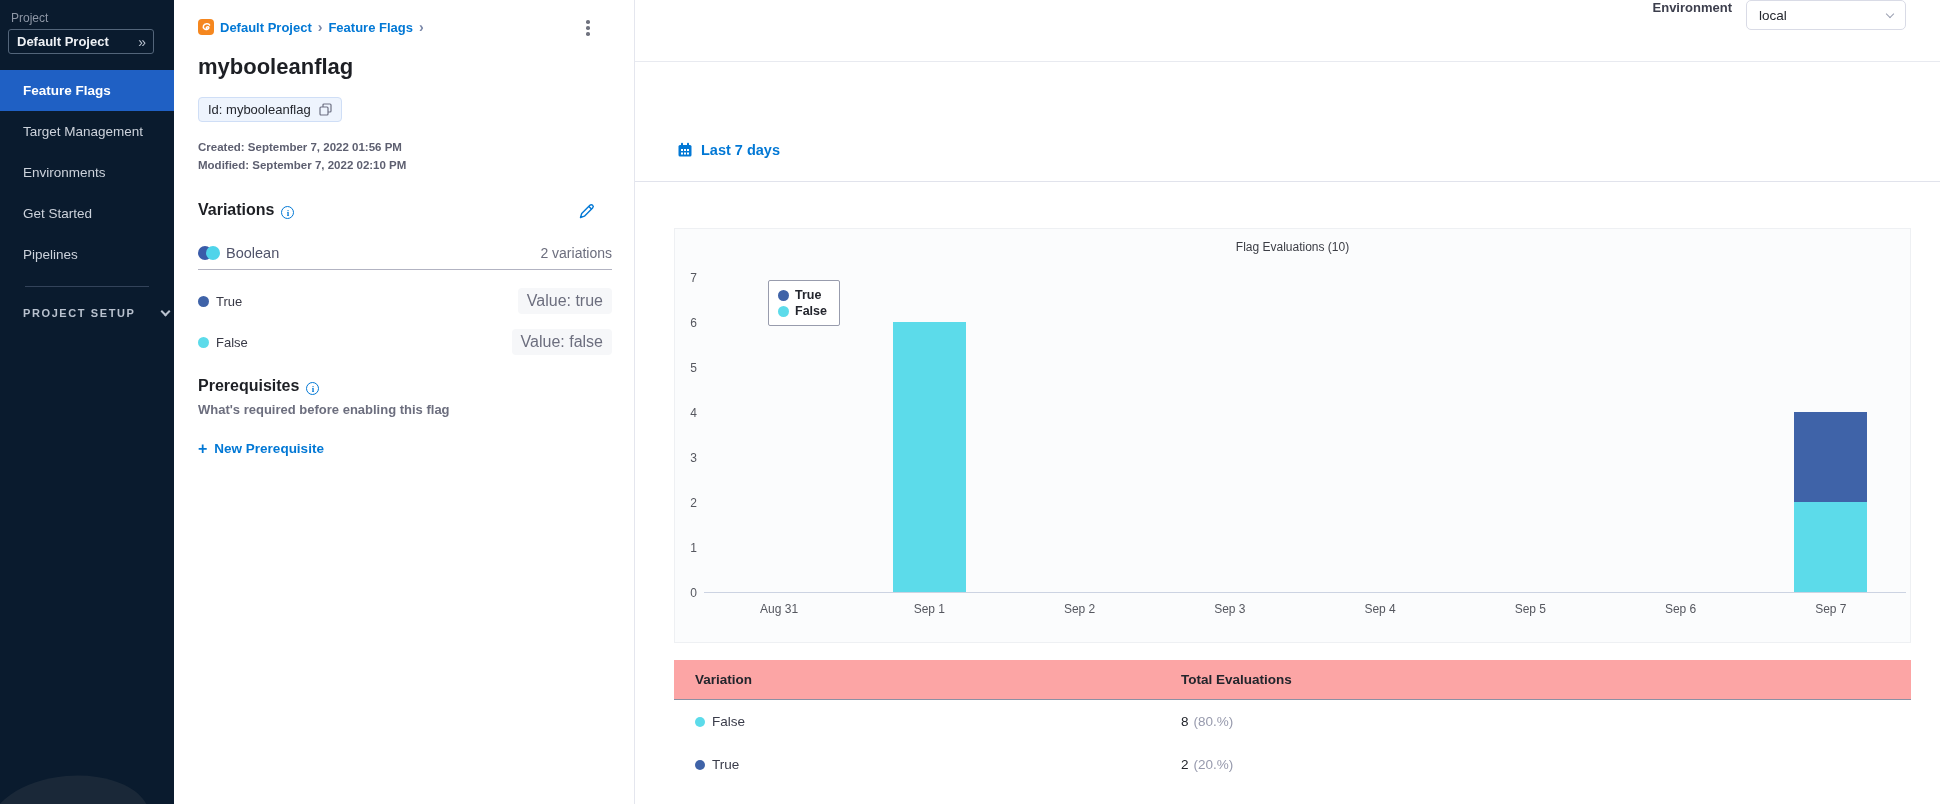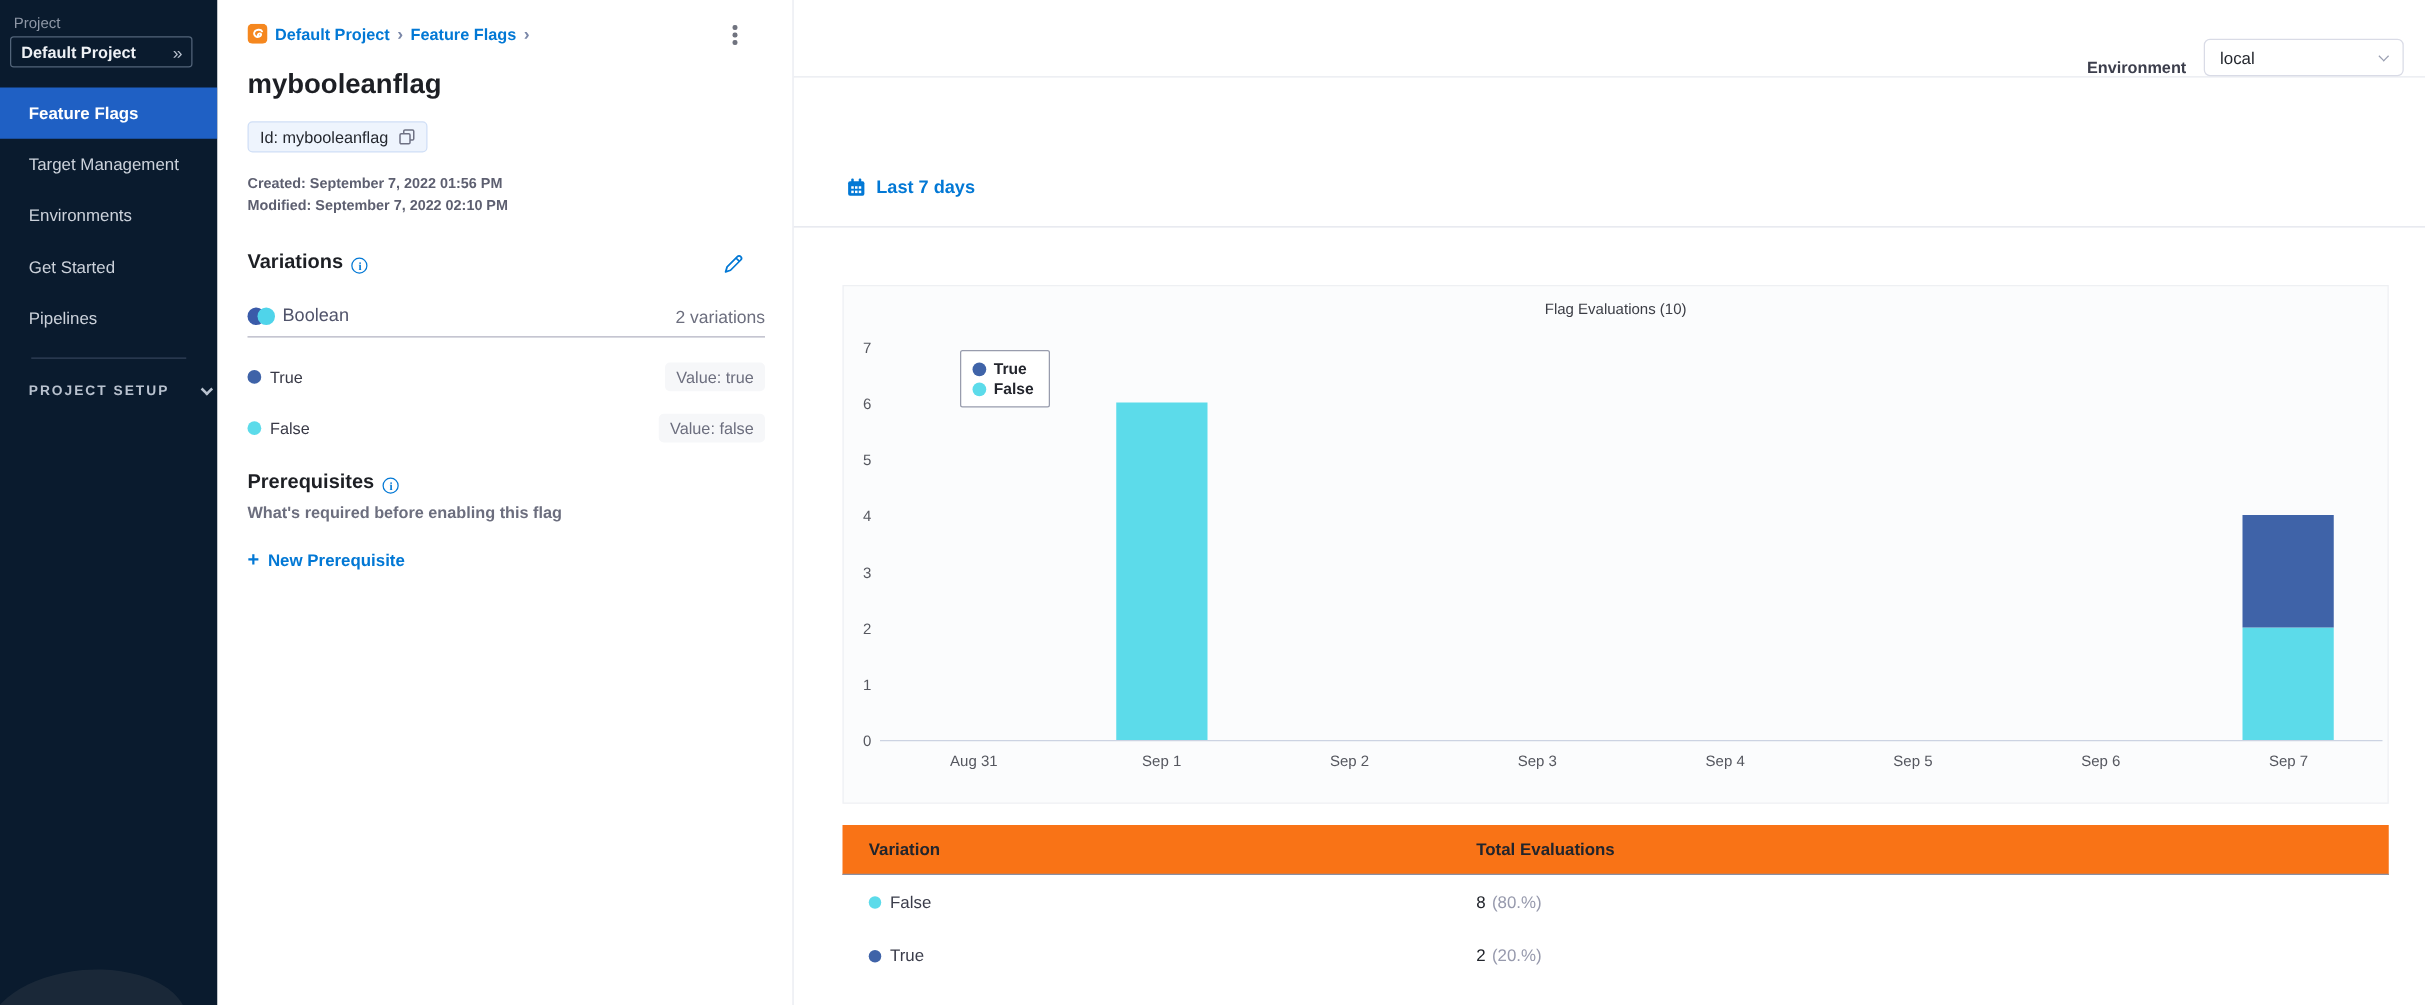--- a/index.html
+++ b/index.html
@@ -47,30 +47,30 @@
   .bool-icon i { position:absolute; top:0; width:14px; height:14px; border-radius:50%; }
   .bool-icon .b1 { left:0; }
   .bool-icon .b2 { left:8px; }
   .bool-label { font-size:14.5px; color:#50536a; }
   .var-count { margin-left:auto; font-size:14px; color:#6c6e7e; }
   .var-divider { position:absolute; left:24px; top:269px; width:414px; height:1px; background:#b2b3c2; }
   .var-rows { position:absolute; left:24px; top:289px; width:414px; }
   .var-row { height:24px; margin-bottom:17px; display:flex; align-items:center; }
   .var-dot { width:11px; height:11px; border-radius:50%; margin-right:7px; }
   .var-name { font-size:13px; color:#383946; }
-  .value-chip { margin-left:auto; background:#f6f7f9; border-radius:4px; padding:4px 9px; font-size:13px; color:#6c6e7e; }
+  .value-chip { margin-left:auto; background:#f6f7f9; border-radius:4px; padding:4px 9px; font-size:16px; color:#6c6e7e; }
   .prereq-desc { position:absolute; left:24px; top:402px; font-size:13px; font-weight:600; color:#6c6e7e; }
   .new-prereq { position:absolute; left:24px; top:441px; display:flex; align-items:center; gap:7px; cursor:pointer; color:#0278d5; }
   .new-prereq .plus { font-size:16px; font-weight:600; line-height:14px; }
   .new-prereq .np-label { font-size:13.5px; font-weight:600; }
 
   
   .content { position:absolute; left:635px; top:0; width:1305px; height:804px; background:#fff; }
   .env-row { position:absolute; left:0; top:0; width:1305px; height:62px; border-bottom:1px solid #e8eaf0;
-      display:flex; align-items:flex-end; justify-content:flex-end; padding-right:17px; }
+      display:flex; align-items:flex-start; justify-content:flex-end; padding-right:34px; }
   .env-label { font-size:13px; font-weight:700; color:#3c3e4c; margin-right:14px; }
   .env-select { width:160px; height:30px; border:1px solid #d9dbe6; border-radius:5px; background:#fff; display:flex; align-items:center;
       padding:0 12px; cursor:pointer; }
   .env-select .env-value { font-size:13.5px; color:#24272e; flex:1; }
   .env-select .chev-sm { width:6px; height:6px; border-right:1.5px solid #9ba0b2; border-bottom:1.5px solid #9ba0b2; transform:rotate(45deg); margin-top:-3px; }
   .tabs-row { position:absolute; left:0; top:62px; width:1305px; height:56px; border-bottom:1px solid #e1e3ec;
       display:flex; align-items:center; padding-left:28px; gap:10px; }
   .tab { position:relative; height:56px; display:flex; align-items:center; padding:0 13px; font-size:14.5px; color:#51536a; cursor:pointer; }
   .tab.active { color:#1d1f24; font-weight:700; }
   .tab.active::after { content:''; position:absolute; left:0; bottom:0; width:100%; height:3px; background:#0278d5; border-radius:2px 2px 0 0; }
@@ -86,21 +86,21 @@
   .legend-item { display:flex; align-items:center; gap:6px; height:16px; }
   .legend-dot { width:11px; height:11px; border-radius:50%; }
   .legend-name { font-size:12.5px; font-weight:700; color:#23252d; }
   .plot { position:absolute; left:29px; top:49px; width:1202px; height:315px; border-bottom:1px solid #ccd3e2; }
   .bar { position:absolute; }
   .ytick { position:absolute; width:22px; height:18px; left:0; text-align:right; font-size:12px; color:#55575f; line-height:18px; }
   .xlabel { position:absolute; height:16px; text-align:center; font-size:12px; color:#55575f; line-height:16px; }
 
   
   .metrics-table { position:absolute; left:39px; top:660px; width:1237px; }
-  .mt-header { height:40px; background:#f97316; border-bottom:1px solid #8b90a3; display:flex; align-items:center; padding-left:21px; }
+  .mt-header { height:40px; background:#fca5a5; border-bottom:1px solid #8b90a3; display:flex; align-items:center; padding-left:21px; }
   .mt-h1 { width:486px; font-size:13.5px; font-weight:700; color:#22252c; }
   .mt-h2 { font-size:13.5px; font-weight:700; color:#22252c; }
   .mt-row { height:43px; display:flex; align-items:center; padding-left:21px; }
   .mt-c1 { width:486px; display:flex; align-items:center; }
   .mt-dot { width:10px; height:10px; border-radius:50%; margin-right:7px; }
   .mt-name { font-size:13.5px; color:#3a3c4a; }
   .mt-count { font-size:13.5px; color:#22252c; }
   .mt-pct { font-size:13.5px; color:#979aad; margin-left:5px; }
 </style>
 </head>

